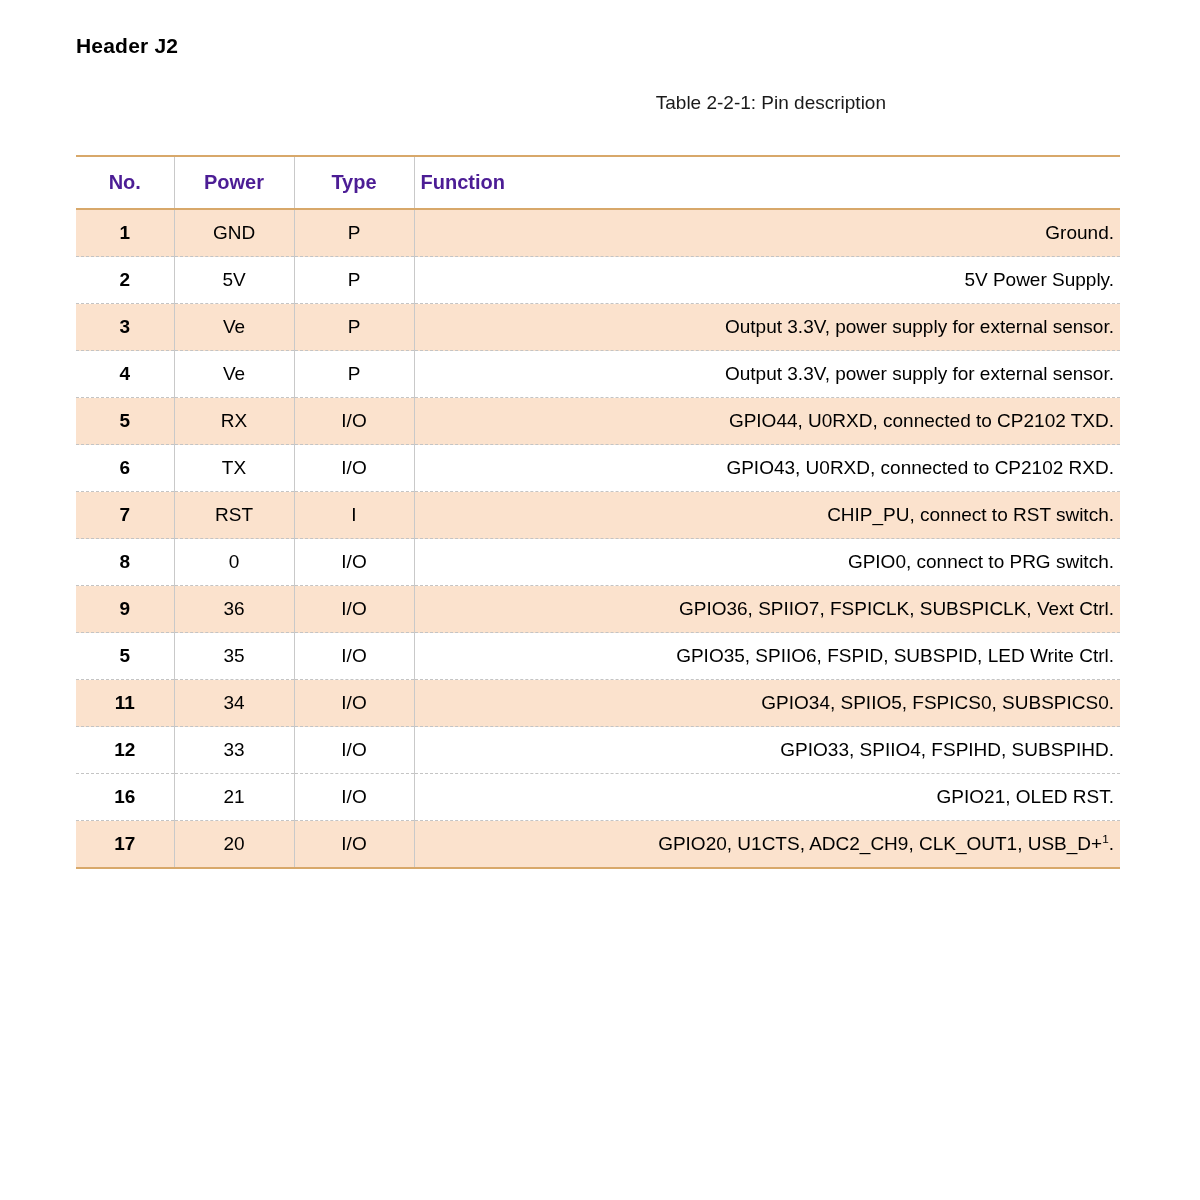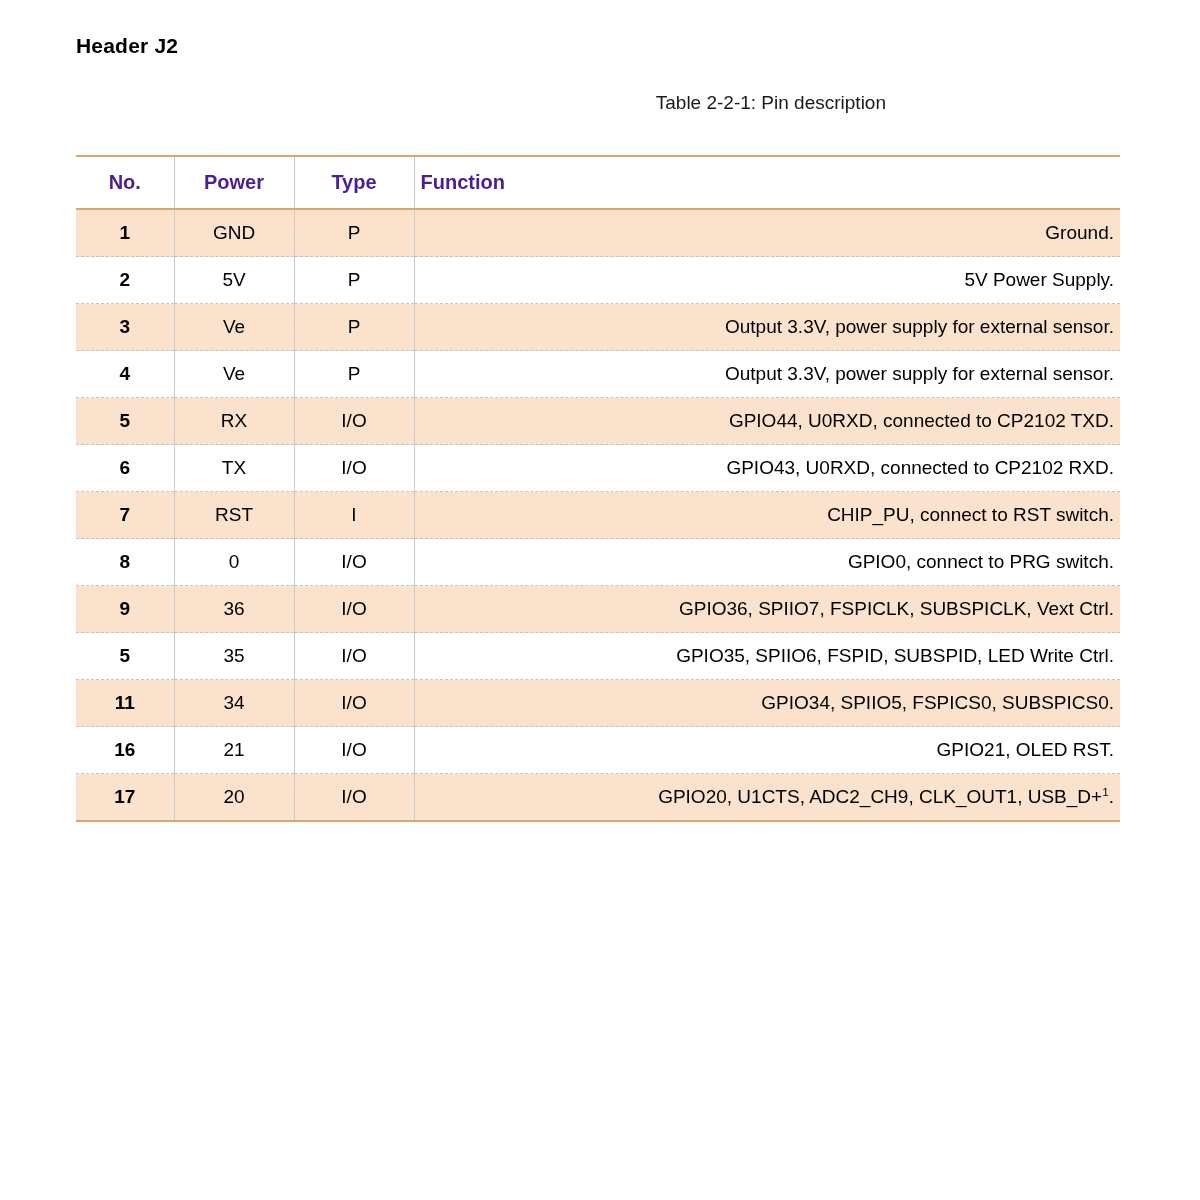--- a/index.html
+++ b/index.html
@@ -186,20 +186,26 @@
             <td class="sep">I/O</td>
             <td class="func">GPIO35, SPIIO6, FSPID, SUBSPID, LED Write Ctrl.</td>
           </tr>
           <tr class="shade">
             <td class="num sep">11</td>
             <td class="sep">34</td>
             <td class="sep">I/O</td>
             <td class="func">GPIO34, SPIIO5, FSPICS0, SUBSPICS0.</td>
           </tr>
           <tr class="plain">
+            <td class="num sep">12</td>
+            <td class="sep">33</td>
+            <td class="sep">I/O</td>
+            <td class="func">GPIO33, SPIIO4, FSPIHD, SUBSPIHD.</td>
+          </tr>
+          <tr class="plain">
             <td class="num sep">16</td>
             <td class="sep">21</td>
             <td class="sep">I/O</td>
             <td class="func">GPIO21, OLED RST.</td>
           </tr>
           <tr class="shade">
             <td class="num sep">17</td>
             <td class="sep">20</td>
             <td class="sep">I/O</td>
             <td class="func"><span>GPIO20, U1CTS, ADC2_CH9, CLK_OUT1, USB_D+</span><sup>1</sup><span>.</span></td>

